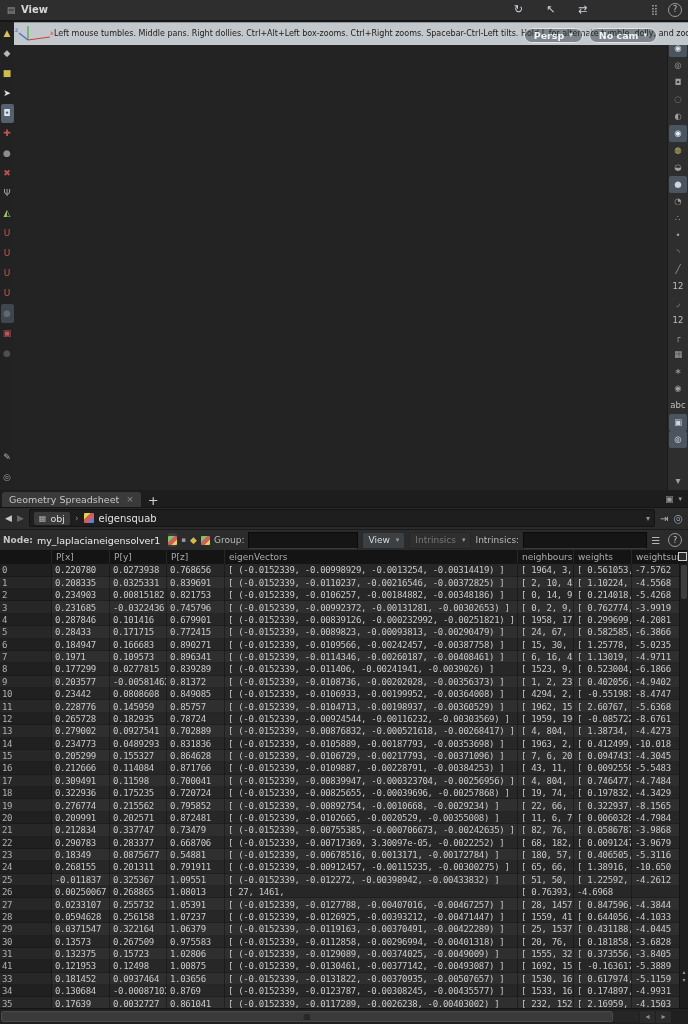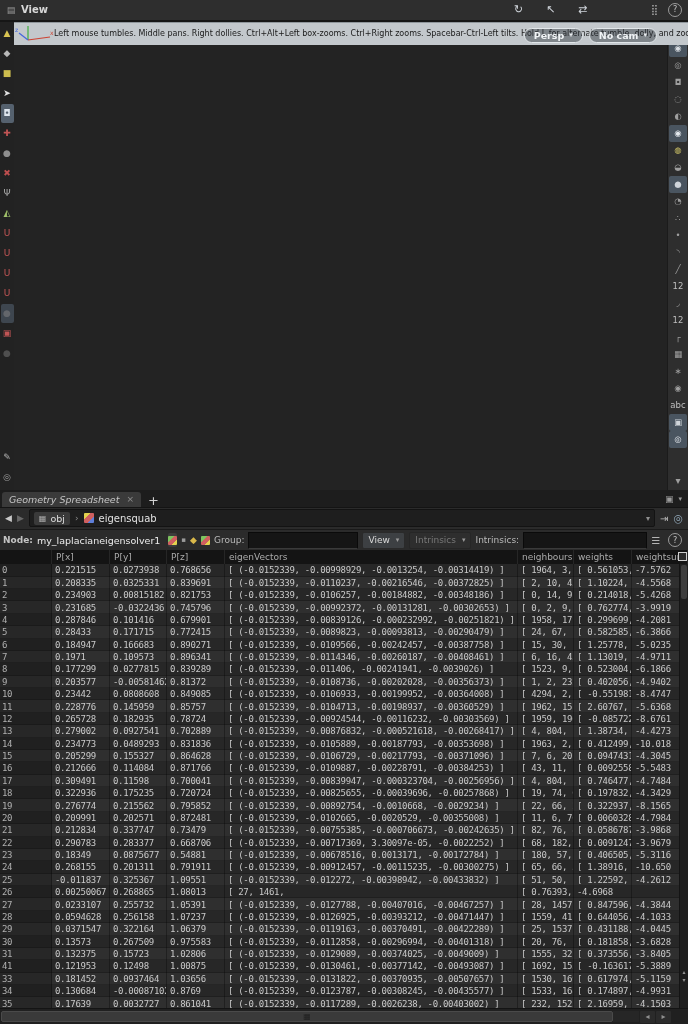--- a/index.html
+++ b/index.html
@@ -30,21 +30,21 @@
   svg.canvas{display:block;width:654px;height:448px;}
   .pills{position:absolute;top:6px;right:10px;display:flex;gap:6px;}
   .pill{border:1px solid #e2e7ea;color:#f0f3f5;background:rgba(44,52,58,0.45);border-radius:9px;font-size:9.5px;font-weight:bold;padding:1px 9px;display:flex;gap:5px;align-items:center;white-space:nowrap;}
   .pill .caret{font-size:7px;color:#e8ecef;}
   .helpbar{height:22px;background:#c3c8cc;border-top:1px solid #8f969b;display:flex;align-items:center;color:#1e1e1e;}
   .gizmo{width:40px;height:22px;flex:0 0 40px;}
   .help-text{flex:1;text-align:center;font-size:8px;white-space:nowrap;overflow:hidden;color:#1a1a1a;}
   .hb-icon{flex:0 0 18px;color:#5c6266;font-size:10px;text-align:center;}
 
   
-  .tabbar{height:17px;background:#1d1d1d;display:flex;align-items:flex-end;padding:0 2px;font-style:italic;}
+  .tabbar{height:17px;background:#1d1d1d;display:flex;align-items:flex-end;padding:0 2px;}
   .tab{height:15px;background:#3a3a3a;color:#c6c6c6;font-size:9.5px;display:flex;align-items:center;padding:0 7px;gap:7px;border-radius:3px 3px 0 0;}
   .tab .x{color:#8d8d8d;font-size:9px;}
   .tab-add{color:#d2d2d2;font-size:13px;margin-left:7px;line-height:12px;}
   .tab-right{margin-left:auto;display:flex;align-items:center;gap:5px;margin-right:4px;margin-bottom:3px;}
   .tab-ricon{color:#9c9c9c;font-size:9px;}
   .tab-caret{color:#9c9c9c;font-size:7px;}
 
   
   .pathbar{height:22px;background:#2b2b2b;border-top:1px solid #141414;display:flex;align-items:center;padding:0 5px;gap:5px;}
   .nav-arrow{font-size:9px;color:#c9c9c9;}
@@ -473,21 +473,21 @@
     <div class="vscroll">
       <div class="vthumb"></div>
       <div class="varrows">
         <span>▴</span>
         <span>▾</span>
       </div>
     </div>
 
       <div class="trow">
         <div class="cell num">0</div>
-        <div class="cell">0.221515</div>
+        <div class="cell">0.220780</div>
         <div class="cell">0.0273938</div>
         <div class="cell">0.768656</div>
         <div class="cell">[ (-0.0152339, -0.00998929, -0.0013254, -0.00314419) ]</div>
         <div class="cell">[ 1964, 3,</div>
         <div class="cell">[ 0.561053,</div>
         <div class="cell">-7.5762</div>
       </div>
 
       <div class="trow">
         <div class="cell num">1</div>

